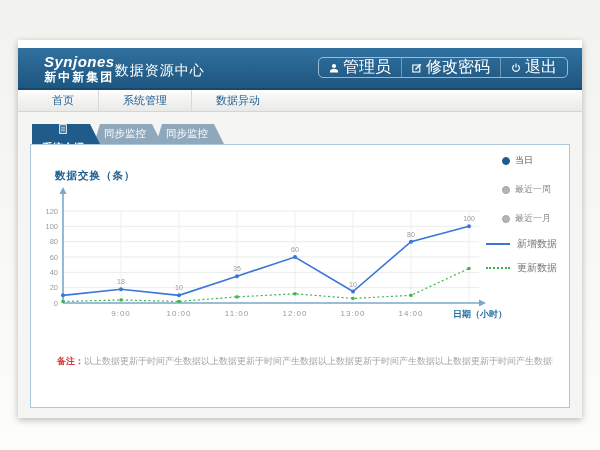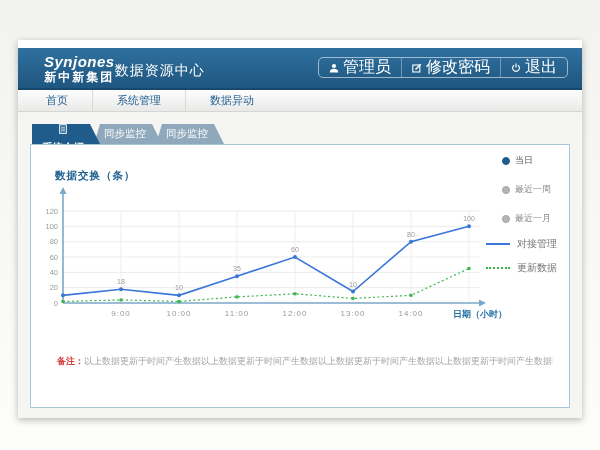--- a/index.html
+++ b/index.html
@@ -28,21 +28,21 @@
     border: 1px solid rgba(255,255,255,0.55); border-radius: 5px;
     display: flex; align-items: center; color: #fff; font-size: 16px;
   }
   .user-menu .um-item { display: flex; align-items: center; gap: 4px; padding: 0 10px; height: 100%; cursor: pointer; }
   .user-menu .um-item + .um-item { border-left: 1px solid rgba(255,255,255,0.35); }
   .um-item svg { display: block; }
   
   .nav {
     height: 24px; background: linear-gradient(#fdfdfd, #e9e9e8);
     border-top: 2px solid #17496f; border-bottom: 1px solid #d5d5d3;
-    display: flex; align-items: stretch; padding-left: 4px;
+    display: flex; align-items: stretch; padding-left: 10px;
   }
   .nav-item {
     color: #1e5e90; font-size: 11px; display: flex; align-items: center;
     padding: 0 24px; cursor: pointer; position: relative;
   }
   .nav-item + .nav-item { border-left: 1px solid #d9d9d7; }
   
   .content { background: #f5f5f3; height: 306px; padding: 12px 12px 0 12px; }
   .tabs { display: flex; height: 20px; padding-left: 2px; }
   .tab {
@@ -209,21 +209,21 @@
           <rect x="196.5" y="108.36666666666666" width="3" height="3" fill="#3bb44a"></rect>
           <rect x="254.5" y="105.3" width="3" height="3" fill="#3bb44a"></rect>
           <rect x="312.5" y="109.9" width="3" height="3" fill="#3bb44a"></rect>
           <rect x="370.5" y="106.83333333333333" width="3" height="3" fill="#3bb44a"></rect>
           <rect x="428.5" y="80" width="3" height="3" fill="#3bb44a"></rect>
         </svg>
 
       <div class="legend" id="legend">
           <div class="legend-row">
             <span class="legend-swatch" style="border-top: 2px solid rgb(58, 118, 216);"></span>
-            <span>对接管理</span>
+            <span>新增数据</span>
           </div>
           <div class="legend-row">
             <span class="legend-swatch" style="border-top: 2px dotted rgb(59, 180, 74);"></span>
             <span>更新数据</span>
           </div>
         </div>
 
       <div class="note">
         <span class="note-label">备注：</span><span>以上数据更新于时间产生数据以上数据更新于时间产生数据以上数据更新于时间产生数据以上数据更新于时间产生数据以上数据更新于</span>
       </div>

